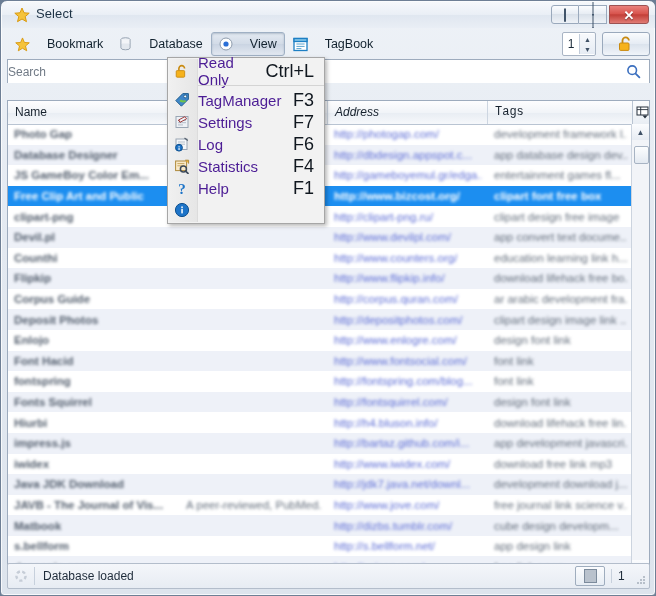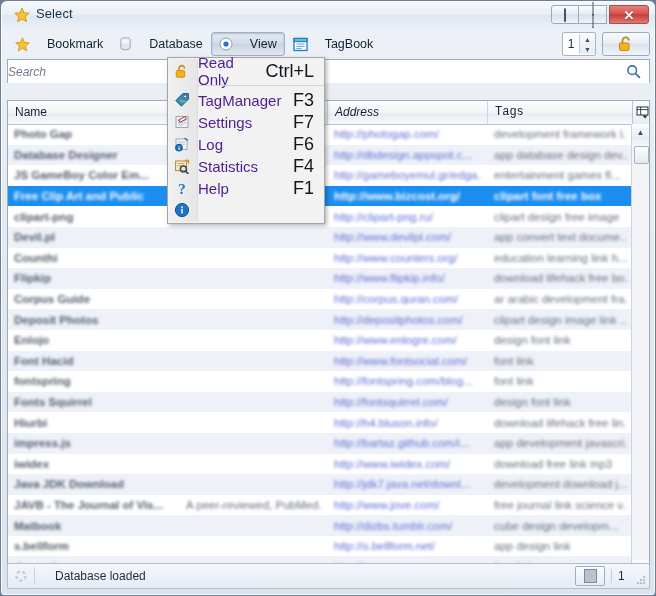--- a/index.html
+++ b/index.html
@@ -96,21 +96,21 @@
   }
 
   
   .searchbar{
     position:absolute;left:6px;top:58px;width:643px;height:24px;
     box-sizing:border-box;background:#ffffff;
     border:1px solid #9dabbd;border-bottom:none;
     display:flex;align-items:center;
   }
   .searchbar .ph{
-    font-style:italic;color:#707a86;font-size:12px;flex:1;
+    color:#707a86;font-size:12px;flex:1;
   }
   .search-ico{margin-right:8px;}
 
   
   .grid{
     position:absolute;left:6px;top:99px;width:643px;height:476px;
     box-sizing:border-box;background:#ffffff;
     border:1px solid #9dabbd;
     overflow:hidden;
   }
@@ -181,21 +181,21 @@
   
   .status{
     position:absolute;left:6px;top:562px;width:643px;height:26px;
     box-sizing:border-box;
     border:1px solid #b3bdcb;border-radius:2px;
     background:linear-gradient(to bottom,#f4f6fa,#e7ecf3);
     display:flex;align-items:center;
   }
   .st-ico{width:26px;display:flex;justify-content:center;}
   .st-txt{
-    flex:1;padding-left:20px;border-left:1px solid #c7d0dc;
+    flex:1;padding-left:8px;border-left:1px solid #c7d0dc;
     color:#1e2b3a;font-size:12px;height:18px;line-height:18px;
   }
   .st-box{
     width:30px;height:20px;box-sizing:border-box;margin-right:6px;
     border:1px solid #9fadbe;border-radius:2px;
     background:linear-gradient(to bottom,#fbfcfe,#e7edf4);
     display:flex;align-items:center;justify-content:center;
   }
   .st-box i{display:block;width:11px;height:12px;border:1px solid #7c8b9c;background:#b9c2cd;}
   .st-num{width:38px;padding-left:6px;box-sizing:border-box;

